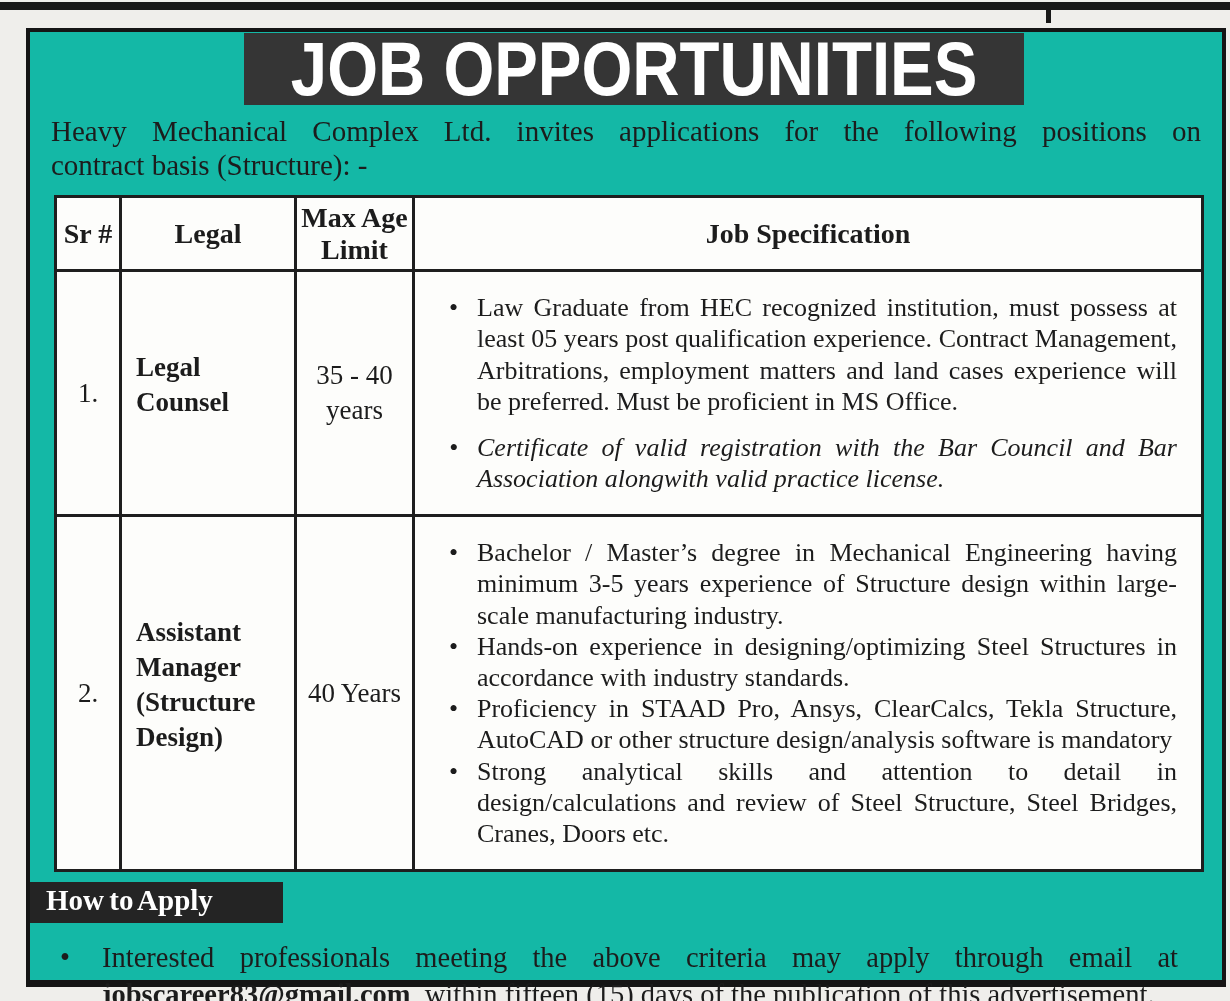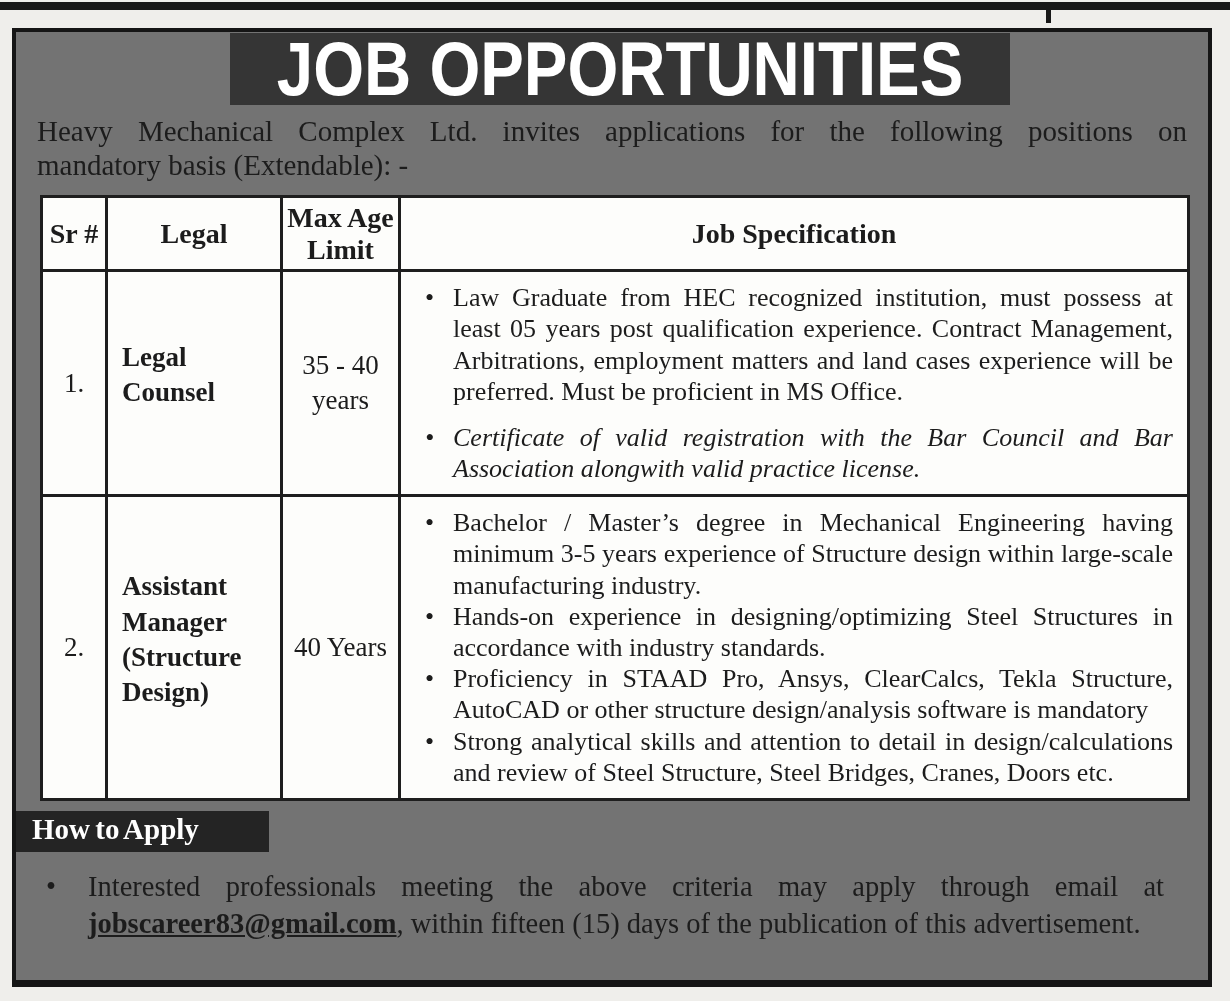--- a/index.html
+++ b/index.html
@@ -11,23 +11,23 @@
     color: #1c1c1c;
     overflow: hidden;
     position: relative;
   }
   
   .top-strip { position: absolute; top: 2px; left: 0; width: 1230px; height: 8px; background: #181818; }
   .top-tick  { position: absolute; top: 2px; left: 1046px; width: 5px; height: 21px; background: #181818; }
 
   
   .ad-box {
-    position: absolute; left: 12px; top: 28px;
+    position: absolute; left: 26px; top: 28px;
     width: 1200px; height: 959px;
-    background: #737373;
+    background: #14b8a6;
     border: 4px solid #151515;
     border-bottom-width: 7px;
   }
 
   
   .title-banner {
     margin: 1px 0 0 214px;
     width: 780px; height: 72px;
     background: #353535;
     display: flex; align-items: center; justify-content: center;
@@ -61,21 +61,21 @@
   table.positions th {
     font-size: 28px; font-weight: bold;
     text-align: center; vertical-align: middle;
     line-height: 1.12; padding: 4px 2px;
   }
   td.sr   { text-align: center; font-size: 27px; vertical-align: middle; width: 65px; }
   td.post { font-weight: bold; font-size: 27px; vertical-align: middle; padding: 4px 8px 20px 14px; line-height: 1.3; }
   td.age  { text-align: center; font-size: 27px; vertical-align: middle; line-height: 1.3; padding: 4px 8px; }
   td.spec { vertical-align: top; padding: 8px 8px 8px 0; }
 
-  ul.spec-list { list-style: none; margin: 2px; padding: 0; font-size: 26px; line-height: 1.2; }
+  ul.spec-list { list-style: none; margin: 12px; padding: 0; font-size: 26px; line-height: 1.2; }
   ul.spec-list li { position: relative; padding-left: 50px; padding-right: 4px; text-align: justify; }
   ul.spec-list li::before { content: "\2022"; position: absolute; left: 22px; top: 0; }
   ul.spec-list.gapped li + li { margin-top: 15px; font-style: italic; }
 
   
   .howto-banner {
     display: inline-block;
     margin: 10px 8px 0 0;
     background: #242424;
     color: #ffffff;
@@ -101,21 +101,21 @@
 <div class="top-tick"></div>
 
 <div class="ad-box">
 
   <div class="title-banner">
     <span class="title-text">JOB OPPORTUNITIES</span>
   </div>
 
   <div class="intro">
     <div class="intro-line1">Heavy Mechanical Complex Ltd. invites applications for the following positions on</div>
-    <div class="intro-line2">mandatory basis (Extendable): -</div>
+    <div class="intro-line2">contract basis (Structure): -</div>
   </div>
 
   <table class="positions">
     <colgroup>
       <col style="width:65px">
       <col style="width:175px">
       <col style="width:118px">
       <col>
     </colgroup>
     <thead>

